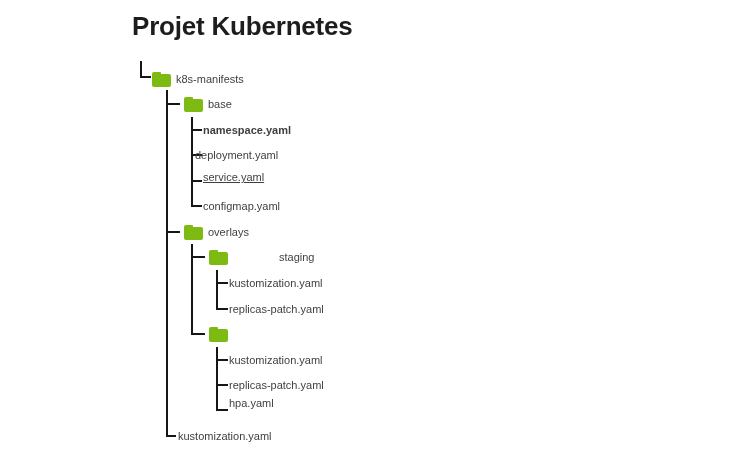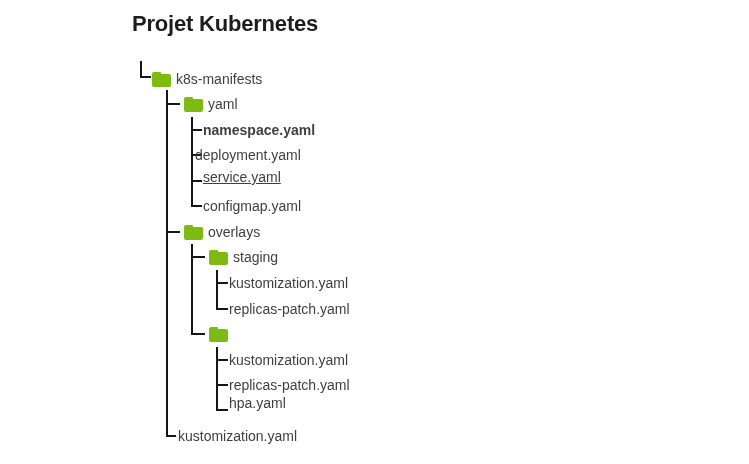--- a/index.html
+++ b/index.html
@@ -12,38 +12,38 @@
     width: 749px;
     height: 464px;
     background: #ffffff;
     overflow: hidden;
     font-family: "Liberation Sans", sans-serif;
   }
   .title {
     position: absolute;
     left: 132px;
     top: 11px;
-    font-size: 22px;
+    font-size: 26px;
     font-weight: 700;
     letter-spacing: -0.2px;
     color: var(--title, #1d1d1d);
     white-space: nowrap;
   }
   
   .ln {
     position: absolute;
     background: var(--line, #161616);
   }
   
   .node {
     position: absolute;
     display: flex;
     align-items: center;
     height: 26px;
-    font-size: 14px;
+    font-size: 11px;
     color: var(--text, #3f3f3f);
     white-space: nowrap;
   }
   .folder-icon {
     position: relative;
     width: 19px;
     height: 15px;
     margin-right: 5px;
     flex: 0 0 auto;
   }
@@ -100,21 +100,21 @@
     <div class="ln" style="left:216px; top:384px; width:12px; height:2px;"></div>
     <div class="ln" style="left:216px; top:409px; width:12px; height:2px;"></div>
 
     <div class="node" style="left:152px; top:66px;">
       <span class="folder-icon"></span>
       <span>k8s-manifests</span>
     </div>
 
     <div class="node" style="left:184px; top:91px;">
       <span class="folder-icon"></span>
-      <span>yaml</span>
+      <span>base</span>
     </div>
 
     <div class="node" style="left:203px; top:117px;font-weight:bold;">
       <span>namespace.yaml</span>
     </div>
 
     <div class="node" style="left:195px; top:142px;">
       <span>deployment.yaml</span>
     </div>
 
@@ -124,21 +124,21 @@
 
     <div class="node" style="left:203px; top:193px;justify-content:center;">
       <span>configmap.yaml</span>
     </div>
 
     <div class="node" style="left:184px; top:219px;text-align:center;">
       <span class="folder-icon"></span>
       <span>overlays</span>
     </div>
 
-    <div class="node" style="left:209px; top:244px;">
+    <div class="node" style="left:209px; top:244px;gap:46px;">
       <span class="folder-icon"></span>
       <span>staging</span>
     </div>
 
     <div class="node" style="left:229px; top:270px;">
       <span>kustomization.yaml</span>
     </div>
 
     <div class="node" style="left:229px; top:296px;">
       <span>replicas-patch.yaml</span>

